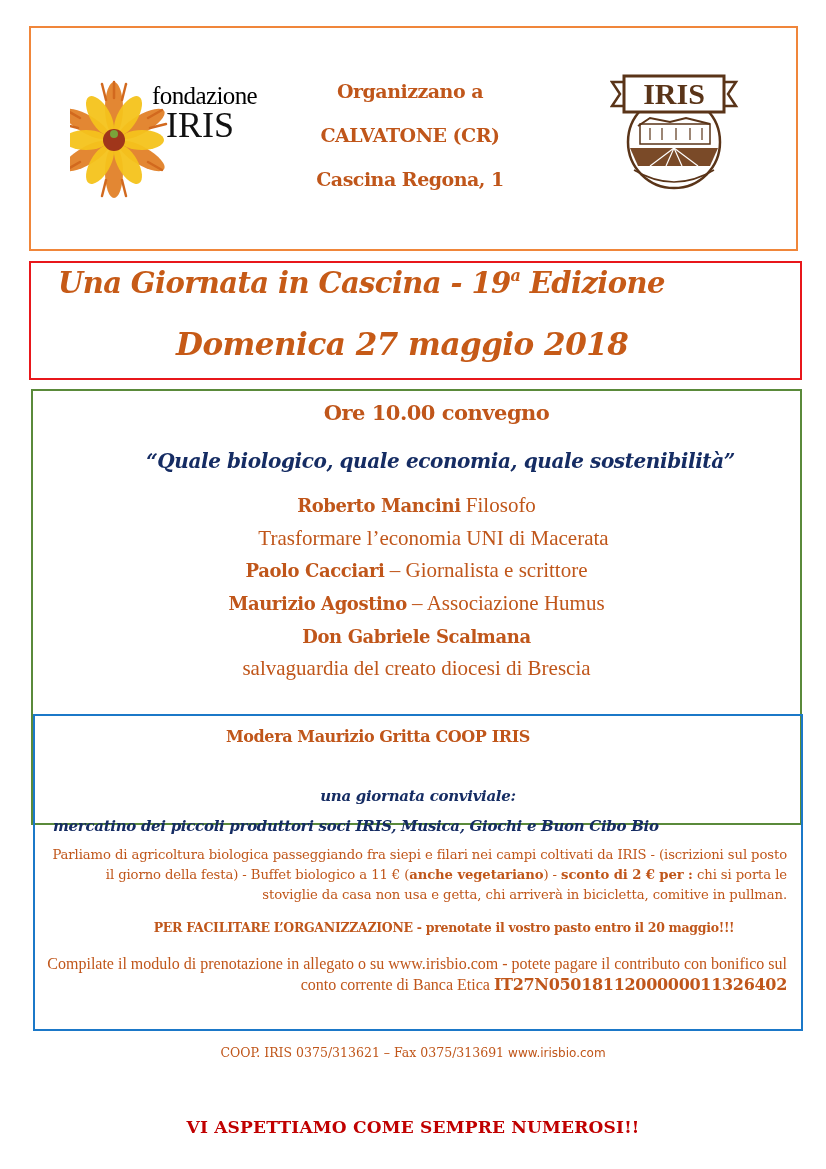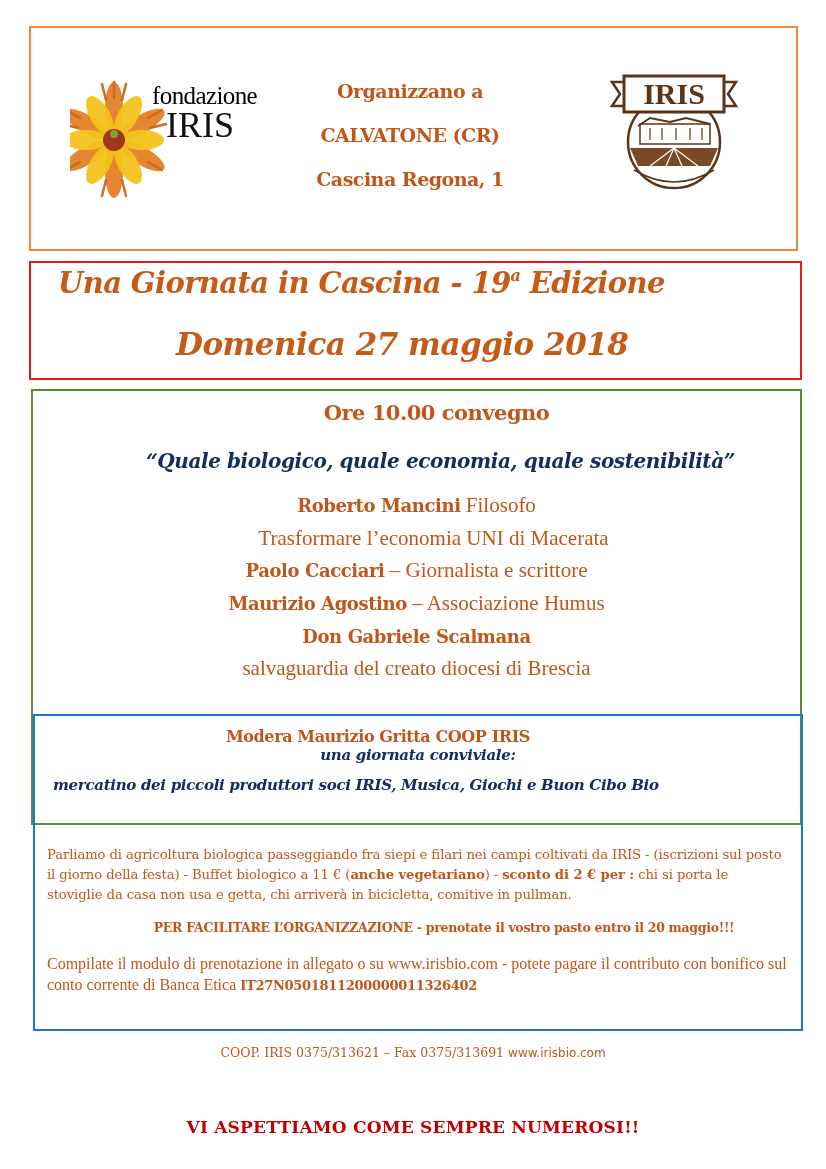--- a/index.html
+++ b/index.html
@@ -5,43 +5,43 @@
     * { box-sizing: border-box; margin: 0; padding: 0; }
     html, body { width: 826px; height: 1169px; background: #ffffff; overflow: hidden; }
     body { position: relative; font-family: "DejaVu Serif", serif; color: #c0561a; }
 
     .box { position: absolute; }
     .box-header { left: 29px; top: 26px; width: 769px; height: 225px; border: 2px solid #f0863a; }
     .box-title  { left: 29px; top: 261px; width: 773px; height: 119px; border: 2px solid #e8171b; }
     .box-program{ left: 31px; top: 389px; width: 771px; height: 436px; border: 2px solid #5a8a3a; }
     .box-info   { left: 33px; top: 714px; width: 770px; height: 317px; border: 2px solid #1b78c8; }
 
-    .abs { position: absolute; white-space: nowrap; }
+    .abs { position: absolute; white-space: nowrap; text-align: right; }
     .center { text-align: center; }
 
     
     .org-line { font-family: "DejaVu Serif", serif; font-weight: bold; font-size: 19px; color: #c0561a; letter-spacing: -0.5px; }
 
     
     .title-line { font-family: "DejaVu Serif", serif; font-weight: bold; font-style: italic; color: #c65a17; }
 
     
     .prog-head { font-family: "DejaVu Serif", serif; font-weight: bold; font-size: 21px; color: #c0561a; letter-spacing: -0.5px; padding-left: 40px; }
     .prog-quote { font-family: "DejaVu Serif", serif; font-weight: bold; font-style: italic; font-size: 20px; color: #152c63; letter-spacing: -0.4px; }
     .spk { font-family: "Liberation Serif", serif; font-size: 21px; color: #c0561a; }
     .spk b { font-family: "DejaVu Serif", serif; font-weight: bold; font-size: 18px; letter-spacing: -0.4px; }
     .mod { font-family: "DejaVu Serif", serif; font-weight: bold; font-size: 16px; color: #c0561a; letter-spacing: -0.4px; margin-top: 37px; }
 
-    .conv { font-family: "DejaVu Serif", serif; font-weight: bold; font-style: italic; font-size: 15px; color: #152c63; letter-spacing: -0.3px; }
+    .conv { font-family: "DejaVu Serif", serif; font-weight: bold; font-style: italic; font-size: 15px; color: #152c63; letter-spacing: -0.3px; margin-top: 41px; }
 
     .info-p { font-family: "DejaVu Serif", serif; font-size: 13.2px; line-height: 20px; color: #c0561a; letter-spacing: -0.1px; white-space: normal; }
     .info-p b { font-weight: bold; }
     .info-strong { font-family: "DejaVu Serif", serif; font-weight: bold; font-size: 12.5px; color: #c0561a; letter-spacing: -0.3px; }
     .info-c { font-family: "Liberation Serif", serif; font-size: 16px; line-height: 21px; color: #c0561a; white-space: normal; }
-    .info-c b { font-family: "DejaVu Serif", serif; font-size: 13px; font-weight: bold; letter-spacing: -0.3px; }
+    .info-c b { font-family: "DejaVu Serif", serif; font-size: 16px; font-weight: bold; letter-spacing: -0.3px; }
 
     .footer-contact { font-family: "DejaVu Serif", serif; font-size: 12.5px; color: #c0561a; }
     .footer-contact .web { font-family: "DejaVu Sans", sans-serif; font-size: 12px; }
     .footer-cta { font-family: "DejaVu Serif", serif; font-weight: bold; font-size: 17px; color: #c00000; letter-spacing: 0.2px; }
 
     
     .logo-fond { position: absolute; left: 70px; top: 80px; width: 190px; height: 120px; }
     .logo-fond .fond-text { position: absolute; left: 82px; top: 2px; font-family: "Liberation Serif", serif; font-size: 25px; color: #000000; letter-spacing: -0.6px; }
     .logo-fond .iris-text { position: absolute; left: 96px; top: 24px; font-family: "Liberation Serif", serif; font-size: 36px; color: #111; letter-spacing: 0px; }
     .logo-iris { position: absolute; left: 610px; top: 70px; width: 130px; height: 125px; }

